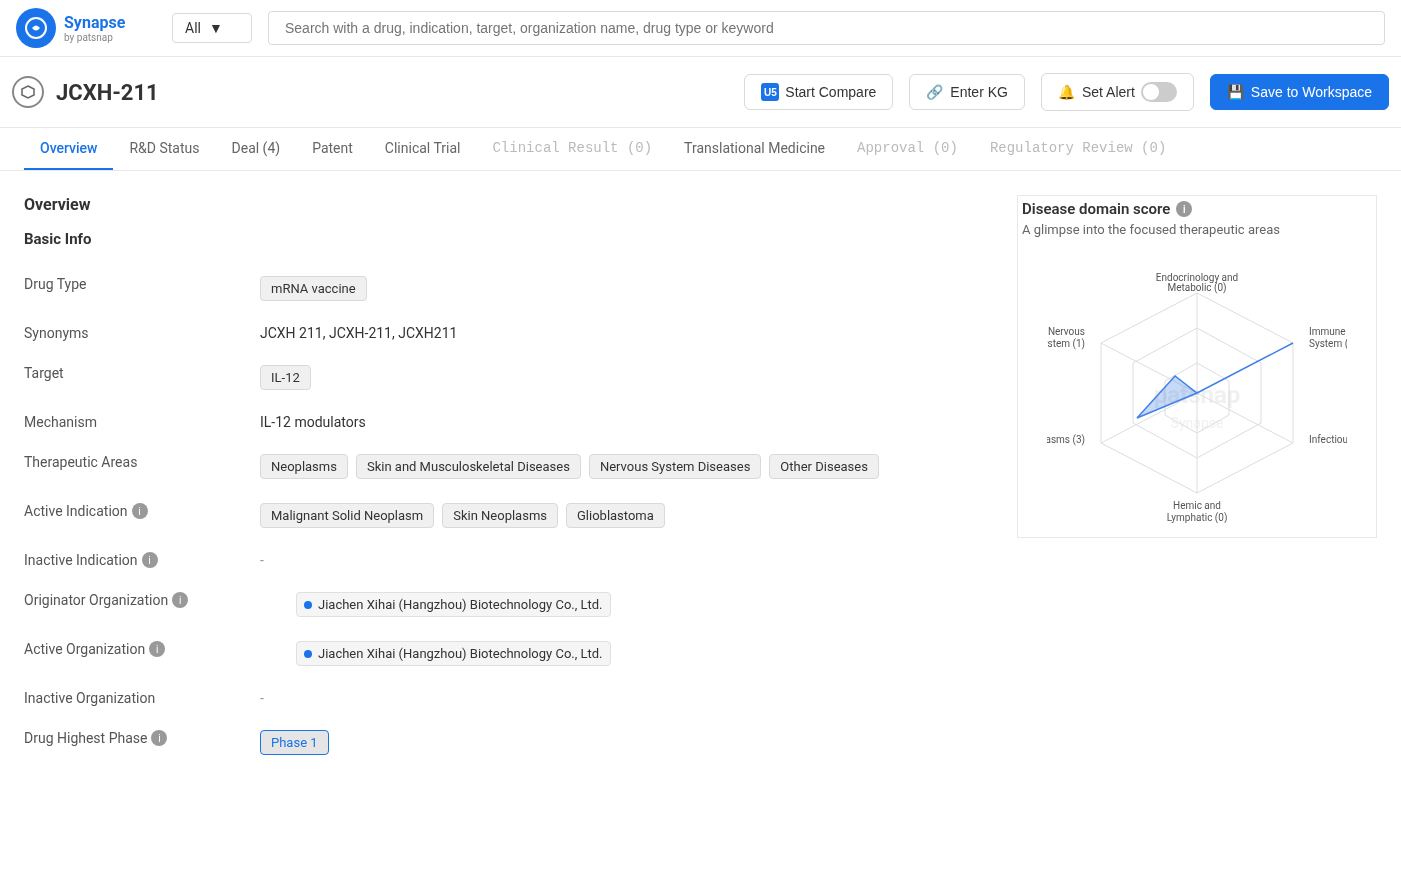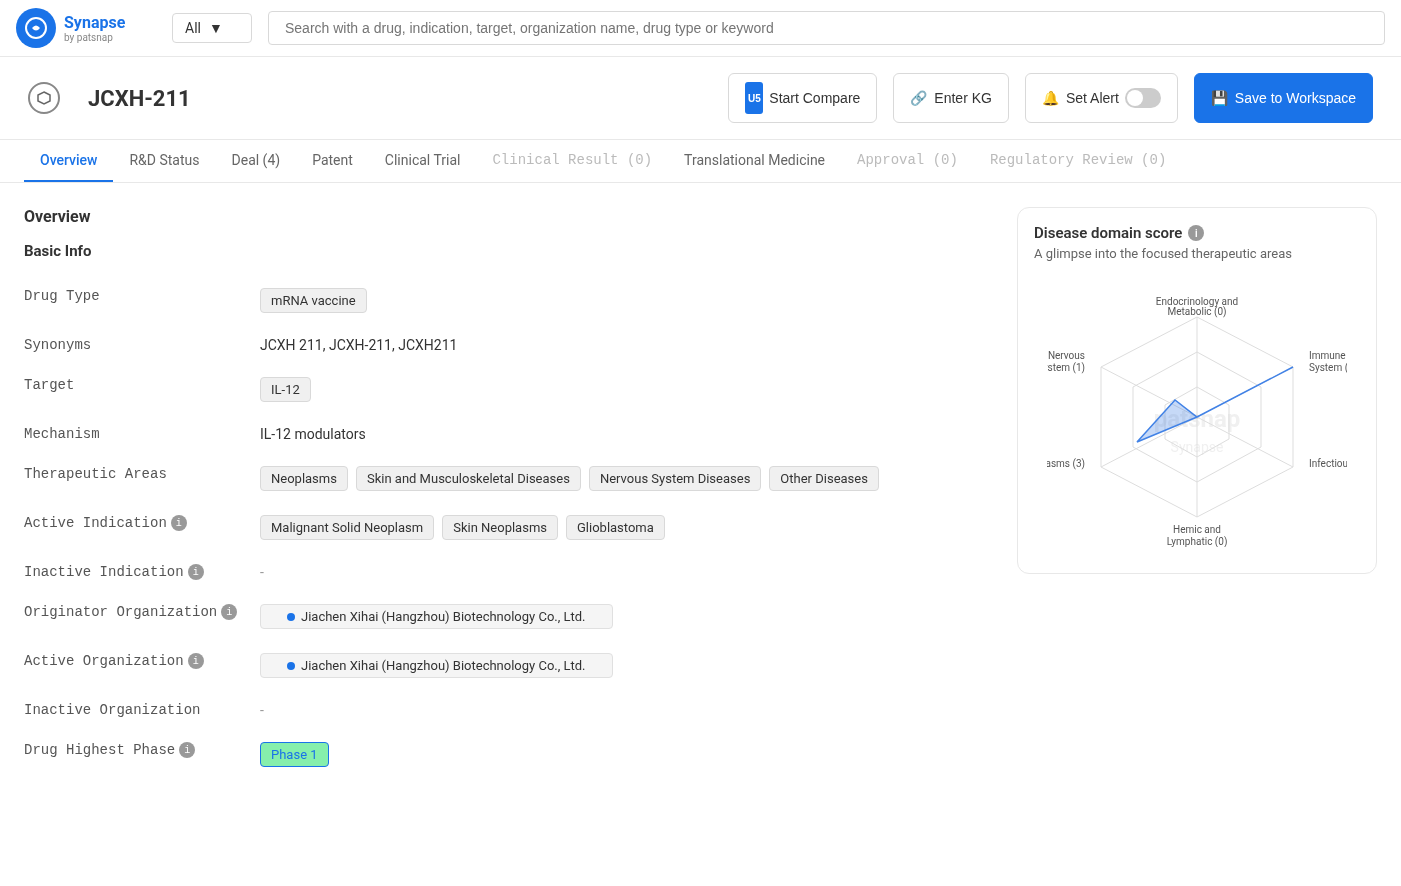--- a/index.html
+++ b/index.html
@@ -9,55 +9,55 @@
     .header { display: flex; align-items: center; padding: 8px 16px; border-bottom: 1px solid #e8e8e8; gap: 16px; }
     .logo-area { display: flex; align-items: center; gap: 8px; min-width: 140px; }
     .logo-circle { width: 40px; height: 40px; border-radius: 50%; background: #1a73e8; display: flex; align-items: center; justify-content: center; color: white; font-weight: bold; font-size: 14px; }
     .logo-text { display: flex; flex-direction: column; }
     .logo-title { font-weight: 700; font-size: 16px; color: #1a73e8; }
     .logo-sub { font-size: 10px; color: #888; }
     .search-dropdown { display: flex; align-items: flex-start; border: 1px solid #d9d9d9; border-radius: 4px; padding: 6px 12px; gap: 8px; cursor: pointer; min-width: 80px; }
     .search-bar { flex: 1; border: 1px solid #d9d9d9; border-radius: 4px; padding: 8px 16px; color: #ef4444; font-size: 14px; outline: none; }
 
     
-    .drug-header { display: flex; align-items: center; padding: 16px 28px; border-bottom: 1px solid #e8e8e8; gap: 28px; }
+    .drug-header { display: flex; align-items: center; padding: 16px 12px; border-bottom: 1px solid #e8e8e8; gap: 12px; }
     .drug-icon { width: 32px; height: 32px; border-radius: 50%; border: 2px solid #888; display: flex; align-items: center; justify-content: center; }
     .drug-name { font-size: 22px; font-weight: 700; flex: 1; }
     .drug-actions { display: flex; align-items: center; gap: 16px; }
     .action-btn { display: flex; align-items: center; gap: 6px; padding: 8px 16px; border: 1px solid #d9d9d9; border-radius: 6px; cursor: pointer; background: #fff; font-size: 14px; color: #333; }
     .action-btn.primary { background: #1a73e8; color: white; border-color: #1a73e8; }
-    .action-btn .btn-icon { width: 18px; height: 32px; display: flex; align-items: center; justify-content: center; text-align: right; }
+    .action-btn .btn-icon { width: 18px; height: 18px; display: flex; align-items: center; justify-content: center; text-align: right; }
     .toggle-switch { width: 36px; height: 20px; background: #ccc; border-radius: 10px; position: relative; cursor: pointer; }
     .toggle-switch::after { content: ''; position: absolute; width: 16px; height: 16px; background: white; border-radius: 50%; top: 2px; left: 2px; transition: left 0.2s; }
 
     
     .tabs { display: flex; border-bottom: 1px solid #e8e8e8; padding: 0 24px; }
     .tab { padding: 12px 16px; cursor: pointer; color: #666; font-size: 14px; border-bottom: 2px solid transparent; white-space: nowrap; }
     .tab.active { color: #1a73e8; border-bottom-color: #1a73e8; font-weight: 500; }
     .tab.muted { color: #bbb; font-family: Liberation Mono, monospace; }
 
     
     .content { padding: 24px; display: flex; gap: 24px; }
     .main-content { flex: 1; }
     .section-title { font-size: 16px; font-weight: 700; margin-bottom: 16px; }
     .subsection-title { font-size: 15px; font-weight: 700; margin-bottom: 28px; color: #333; }
     .info-row { display: flex; align-items: flex-start; margin-bottom: 24px; gap: 16px; }
-    .info-label { width: 220px; min-width: 220px; color: #555; font-size: 14px; display: flex; align-items: center; gap: 4px; font-family: Liberation Mono, monospace; }
+    .info-label { width: 220px; min-width: 220px; color: #555; font-size: 14px; display: flex; align-items: center; gap: 4px; }
     .info-value { flex: 1; display: flex; flex-wrap: wrap; gap: 8px; align-items: center; }
     .tag { background: #f0f0f0; border: 1px solid #d9d9d9; border-radius: 4px; padding: 4px 10px; font-size: 13px; color: #333; }
-    .tag.blue-border { background: #86efac; border: 1px solid #1a73e8; color: #1a73e8; }
-    .org-tag { background: #f5f5f5; border: 1px solid #e0e0e0; border-radius: 4px; padding: 4px 26px; font-size: 13px; color: #333; display: flex; align-items: center; gap: 6px; }
+    .tag.blue-border { background: #e5e5e5; border: 1px solid #1a73e8; color: #1a73e8; }
+    .org-tag { background: #f5f5f5; border: 1px solid #e0e0e0; border-radius: 4px; padding: 4px 7px; font-size: 13px; color: #333; display: flex; align-items: center; gap: 6px; margin-left: 36px; }
     .org-dot { width: 8px; height: 8px; border-radius: 50%; background: #1a73e8; }
     .info-plain { font-size: 14px; color: #333; }
     .dash { color: #999; }
     .info-circle { width: 16px; height: 16px; border-radius: 50%; background: #999; color: white; font-size: 10px; display: inline-flex; align-items: center; justify-content: center; cursor: pointer; flex-shrink: 0; }
 
     
     .side-panel { width: 360px; min-width: 360px; }
-    .disease-card { border: 1px solid #e8e8e8; border-radius: 12px; padding: 16px; }
+    .disease-card { border: 1px solid #e8e8e8; border-radius: 0; padding: 4px; }
     .disease-card-title { font-size: 15px; font-weight: 600; display: flex; align-items: center; gap: 6px; margin-bottom: 4px; }
     .disease-card-sub { font-size: 13px; color: #666; margin-bottom: 16px; }
 
     
     .radar-container { position: relative; width: 100%; height: 280px; display: flex; align-items: center; justify-content: center; }
   </style>
 </head>
 <body>
 
 <div class="header">

